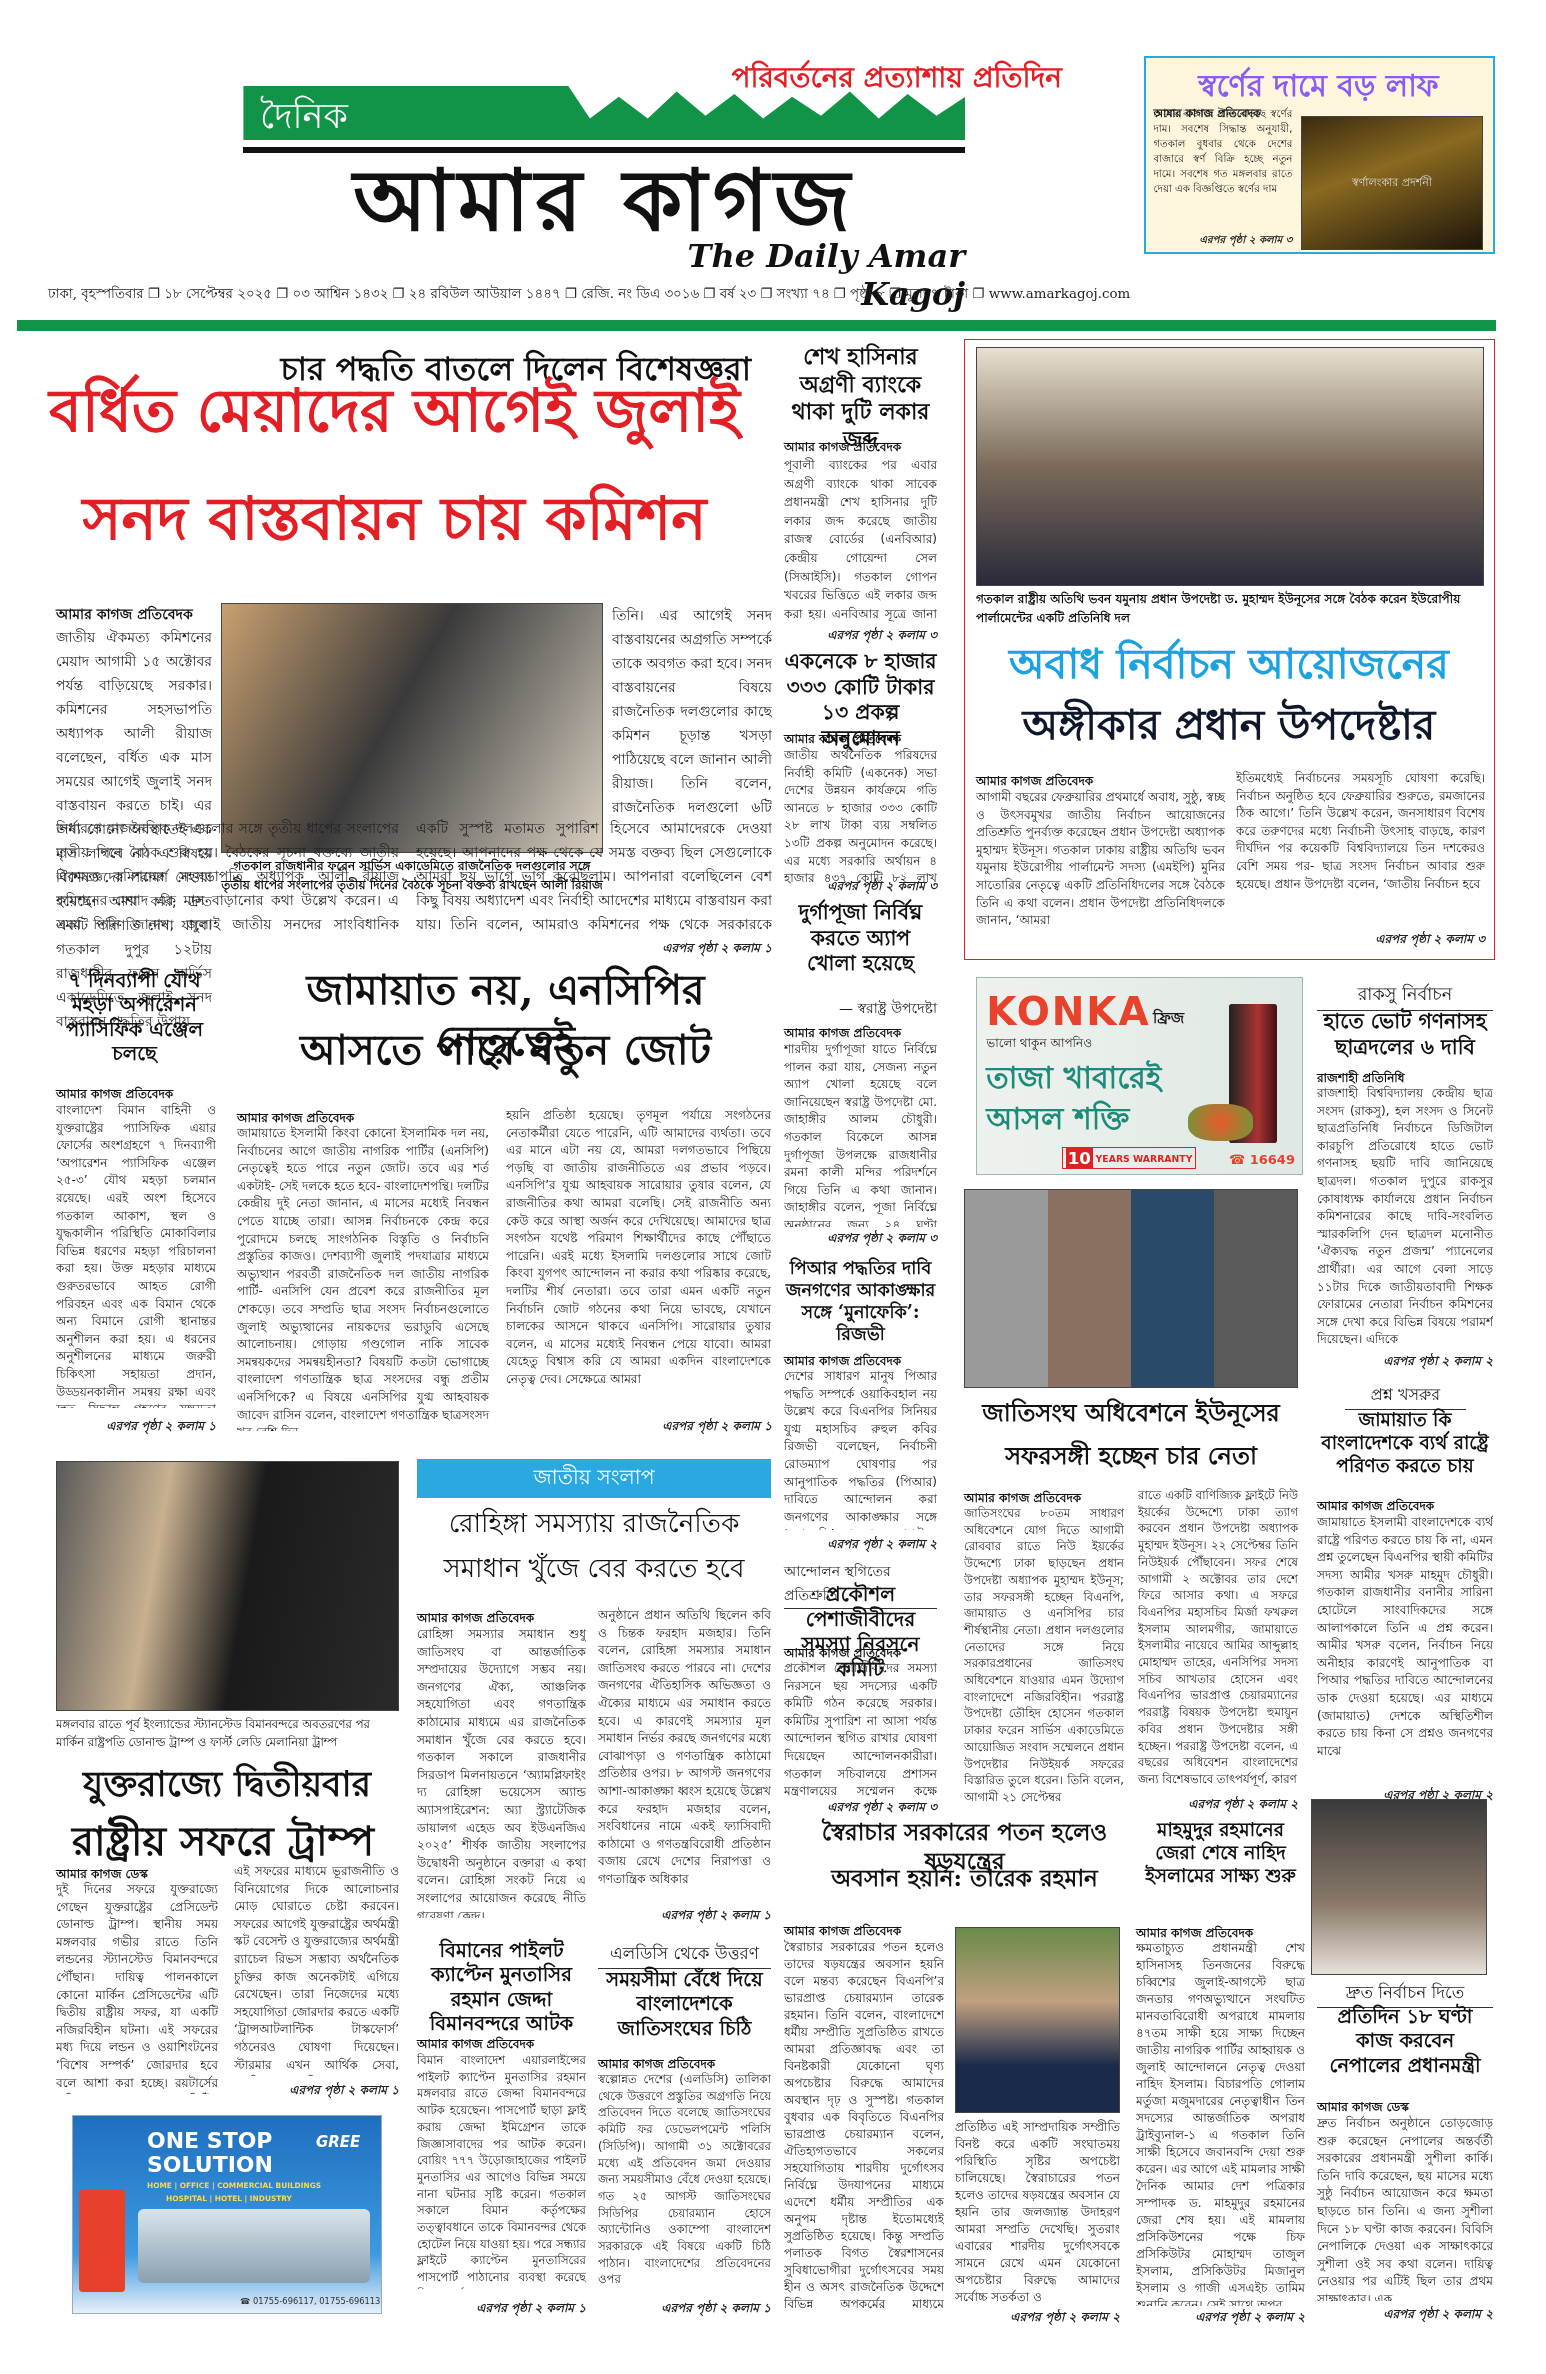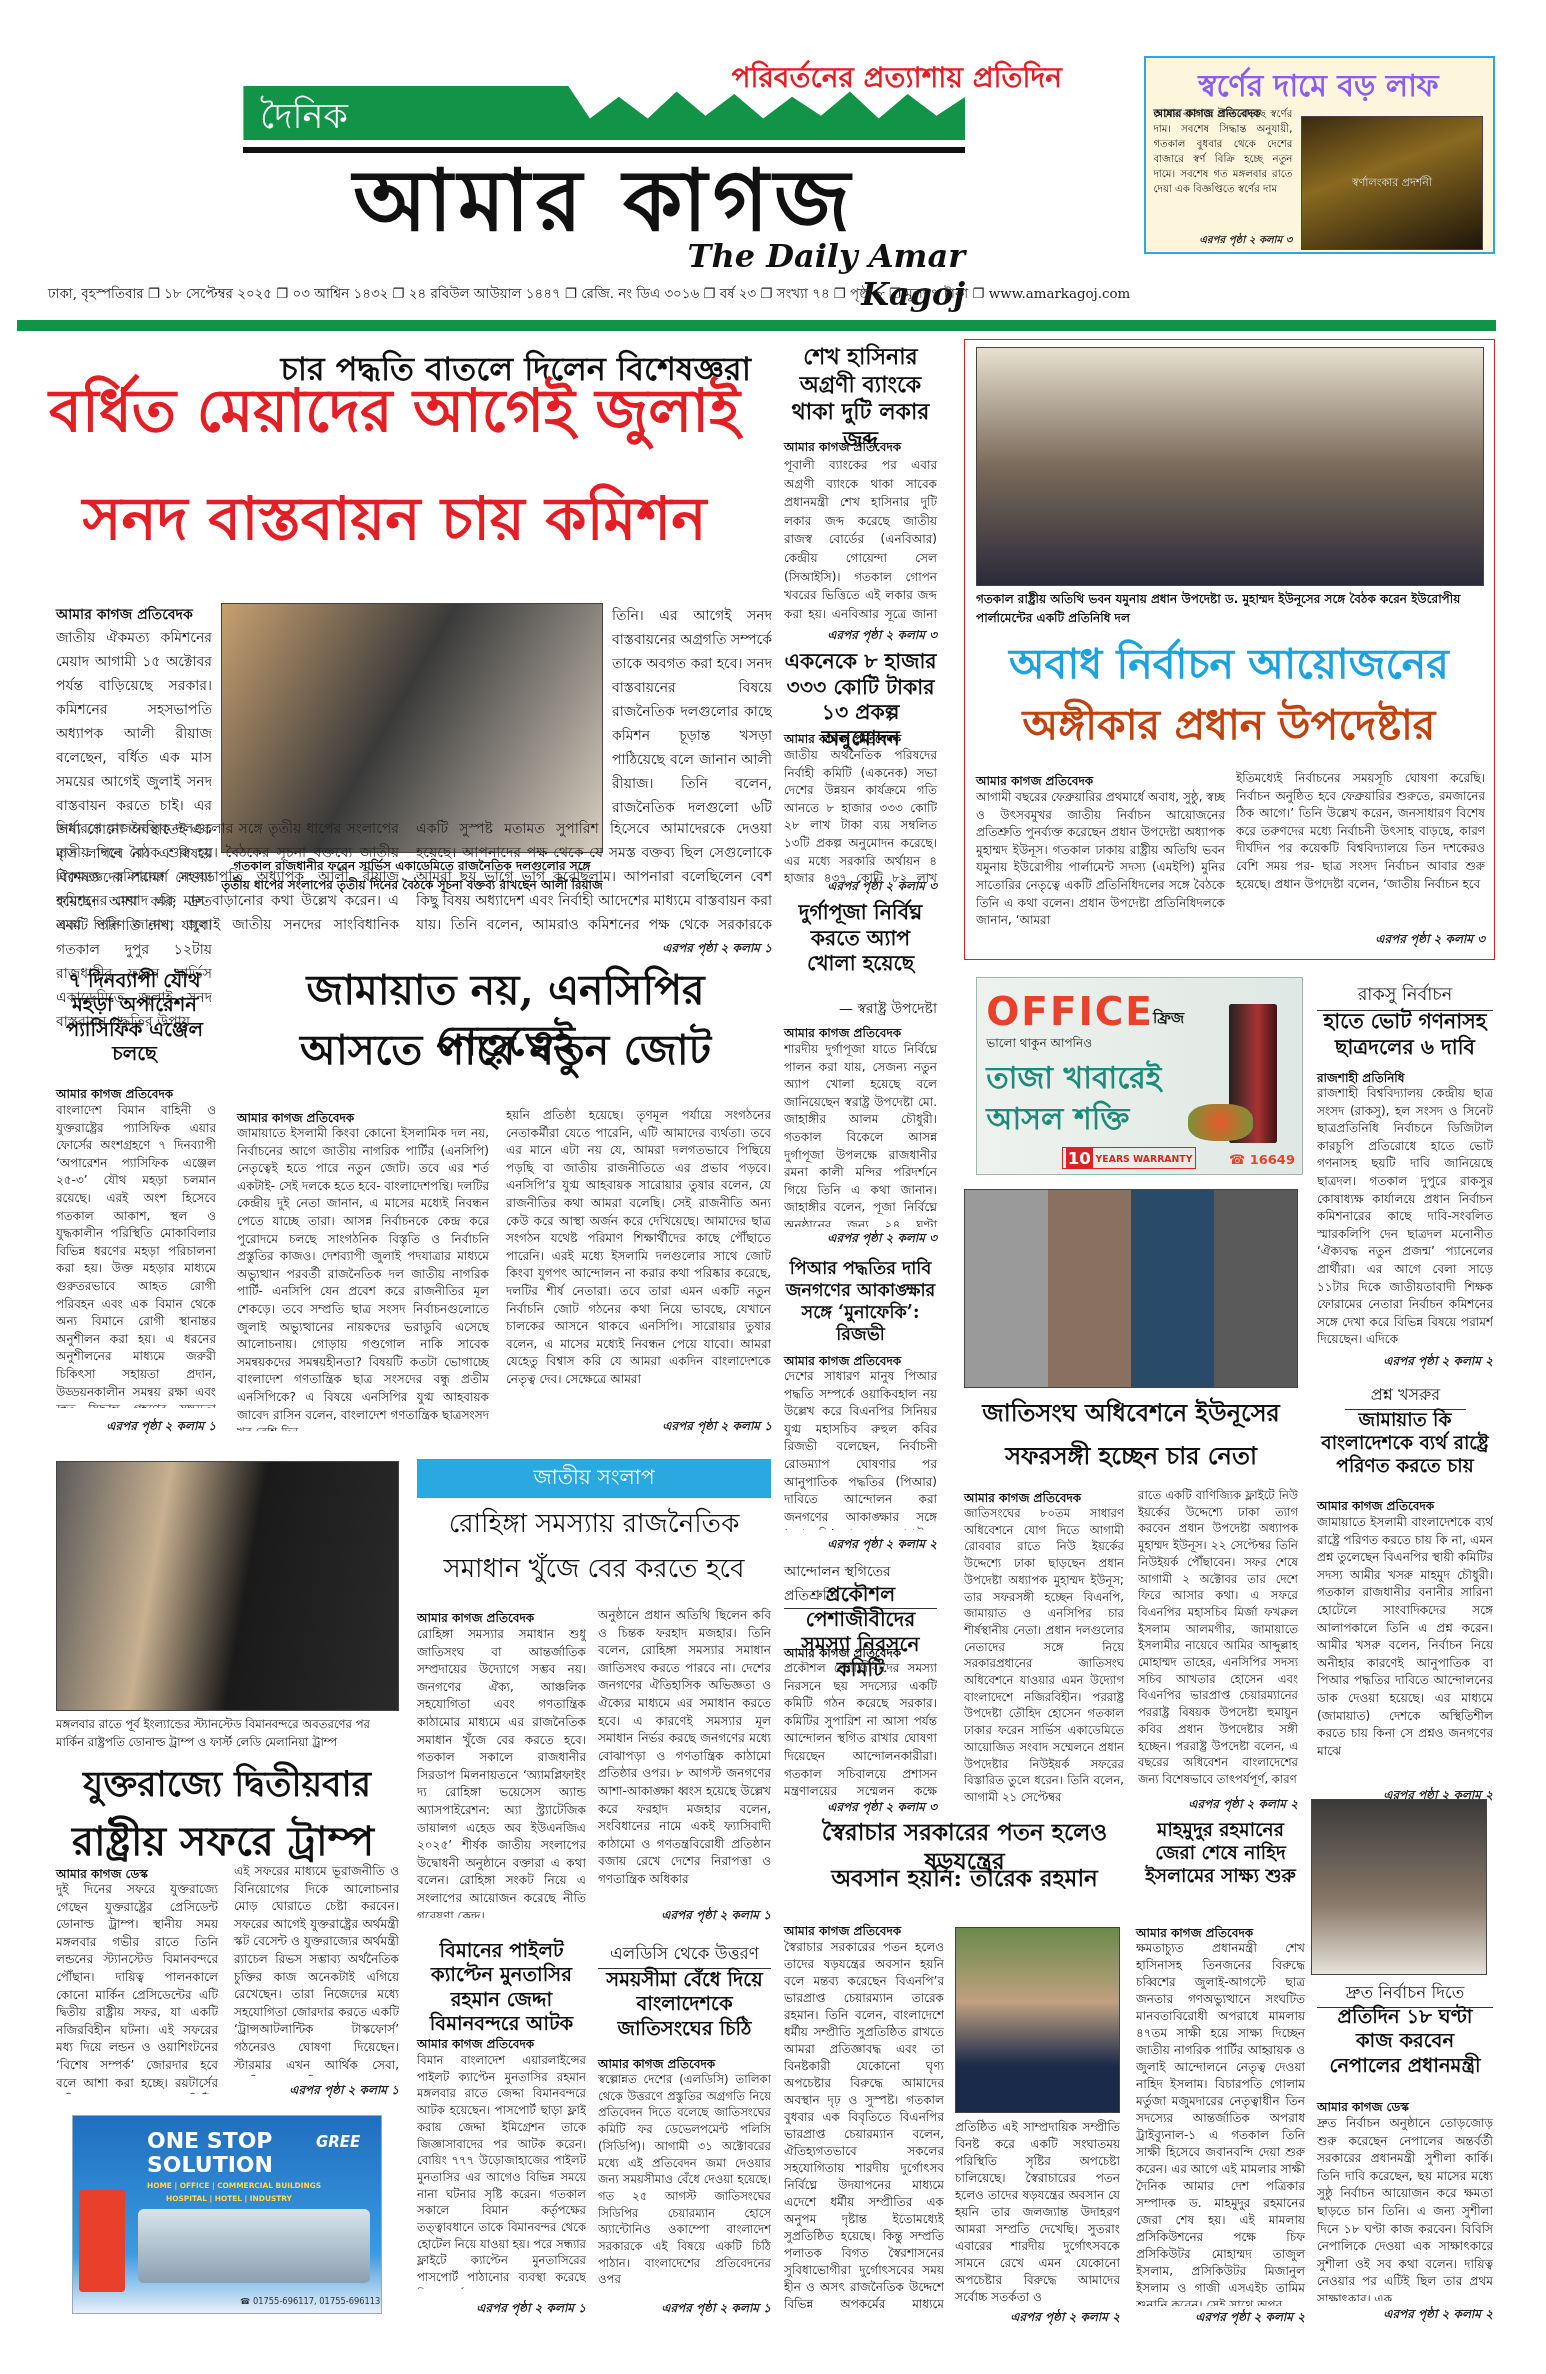--- a/index.html
+++ b/index.html
@@ -74,29 +74,29 @@
 <div class="abs" style="left:784px;top:1560px;width:153px;font-size:14px;border-bottom:0.9px solid #333;font-family:'DejaVu Serif',serif;">আন্দোলন স্থগিতের প্রতিশ্রুতি</div>
 <div class="abs hl" style="left:784px;top:1582px;width:153px;font-size:20px;text-align:center;">প্রকৌশল পেশাজীবীদের সমস্যা নিরসনে কমিটি</div>
 <div class="abs byline" style="left:784px;top:1642px;font-size:12px;">আমার কাগজ প্রতিবেদক</div>
 <div class="abs body-text" style="left:784px;top:1660px;width:153px;height:139px;overflow:hidden;font-size:12px;line-height:17.6px;">প্রকৌশল পেশাজীবীদের সমস্যা নিরসনে ছয় সদস্যের একটি কমিটি গঠন করেছে সরকার। কমিটির সুপারিশ না আসা পর্যন্ত আন্দোলন স্থগিত রাখার ঘোষণা দিয়েছেন আন্দোলনকারীরা। গতকাল সচিবালয়ে প্রশাসন মন্ত্রণালয়ের সম্মেলন কক্ষে অনুষ্ঠিত এক সভায় এ সিদ্ধান্ত</div>
 <div class="abs cont" style="left:784px;top:1798px;width:153px;">এরপর পৃষ্ঠা ২ কলাম ৩</div>
 
 <div class="abs" style="left:964px;top:339px;width:531px;height:621px;border:1.9px solid #e31e24;">
   <div class="abs photo" style="left:11px;top:7.4px;width:508px;height:239px;background:linear-gradient(180deg,#e8e0d0,#7a6a5a 50%,#2a2a3a);"></div>
   <div class="abs caption" style="left:11px;top:250px;width:508px;font-size:12px;line-height:18.6px;">গতকাল রাষ্ট্রীয় অতিথি ভবন যমুনায় প্রধান উপদেষ্টা ড. মুহাম্মদ ইউনূসের সঙ্গে বৈঠক করেন ইউরোপীয় পার্লামেন্টের একটি প্রতিনিধি দল</div>
   <div class="abs hl" style="left:0;top:299px;width:528px;font-size:41px;color:#1aa3e0;">অবাধ নির্বাচন আয়োজনের</div>
-  <div class="abs hl" style="left:0;top:360px;width:528px;font-size:41px;color:#c2410c;">অঙ্গীকার প্রধান উপদেষ্টার</div>
+  <div class="abs hl" style="left:0;top:360px;width:528px;font-size:41px;color:#0f172a;">অঙ্গীকার প্রধান উপদেষ্টার</div>
   <div class="abs byline" style="left:11px;top:430px;font-size:12px;">আমার কাগজ প্রতিবেদক</div>
   <div class="abs body-text" style="left:11px;top:449px;width:249px;height:158px;overflow:hidden;font-size:12px;line-height:17.6px;">আগামী বছরের ফেব্রুয়ারির প্রথমার্ধে অবাধ, সুষ্ঠু, স্বচ্ছ ও উৎসবমুখর জাতীয় নির্বাচন আয়োজনের প্রতিশ্রুতি পুনর্ব্যক্ত করেছেন প্রধান উপদেষ্টা অধ্যাপক মুহাম্মদ ইউনূস। গতকাল ঢাকায় রাষ্ট্রীয় অতিথি ভবন যমুনায় ইউরোপীয় পার্লামেন্ট সদস্য (এমইপি) মুনির সাতোরির নেতৃত্বে একটি প্রতিনিধিদলের সঙ্গে বৈঠকে তিনি এ কথা বলেন। প্রধান উপদেষ্টা প্রতিনিধিদলকে জানান, ‘আমরা</div>
   <div class="abs body-text" style="left:271px;top:430px;width:249px;height:158px;overflow:hidden;font-size:12px;line-height:17.6px;">ইতিমধ্যেই নির্বাচনের সময়সূচি ঘোষণা করেছি। নির্বাচন অনুষ্ঠিত হবে ফেব্রুয়ারির শুরুতে, রমজানের ঠিক আগে।’ তিনি উল্লেখ করেন, জনসাধারণ বিশেষ করে তরুণদের মধ্যে নির্বাচনী উৎসাহ বাড়ছে, কারণ দীর্ঘদিন পর কয়েকটি বিশ্ববিদ্যালয়ে তিন দশকেরও বেশি সময় পর- ছাত্র সংসদ নির্বাচন আবার শুরু হয়েছে। প্রধান উপদেষ্টা বলেন, ‘জাতীয় নির্বাচন হবে</div>
   <div class="abs cont" style="left:271px;top:590px;width:249px;">এরপর পৃষ্ঠা ২ কলাম ৩</div>
 </div>
 
 <div class="abs" style="left:976px;top:977px;width:327px;height:198px;background:linear-gradient(90deg,#eef2ee,#dfe8e4);border:0.9px solid #9fb8ae;">
-  <div class="abs" style="left:9.3px;top:11px;font-size:39px;font-weight:bold;color:#e8412c;letter-spacing:1.9px;">OFFICE</div>
+  <div class="abs" style="left:9.3px;top:11px;font-size:39px;font-weight:bold;color:#e8412c;letter-spacing:1.9px;">KONKA</div>
   <div class="abs" style="left:176px;top:28px;font-size:15px;font-weight:bold;">ফ্রিজ</div>
   <div class="abs" style="left:9.3px;top:56px;font-size:12px;">ভালো থাকুন আপনিও</div>
   <div class="abs" style="left:9.3px;top:76px;font-size:30px;font-weight:bold;color:#1e8b7a;">তাজা খাবারেই</div>
   <div class="abs" style="left:9.3px;top:117px;font-size:30px;font-weight:bold;color:#1e8b7a;">আসল শক্তি</div>
   <div class="abs" style="left:252px;top:26px;width:48px;height:139px;background:linear-gradient(90deg,#222,#a33 60%,#411);border-radius:2.8px;"></div>
   <div class="abs" style="left:211px;top:126px;width:65px;height:37px;background:radial-gradient(circle,#e85a2a,#6a9a3a);border-radius:40%;"></div>
   <div class="abs" style="left:85px;top:169px;border:0.9px solid #d22;padding:0 2.8px;color:#d22;font-size:9.3px;font-weight:bold;display:flex;align-items:center;gap:2.8px;">
       <span style="font-size:16.7px;background:#d22;color:#fff;padding:0 1.9px;">10</span>
       <span>YEARS WARRANTY</span>
     </div>

